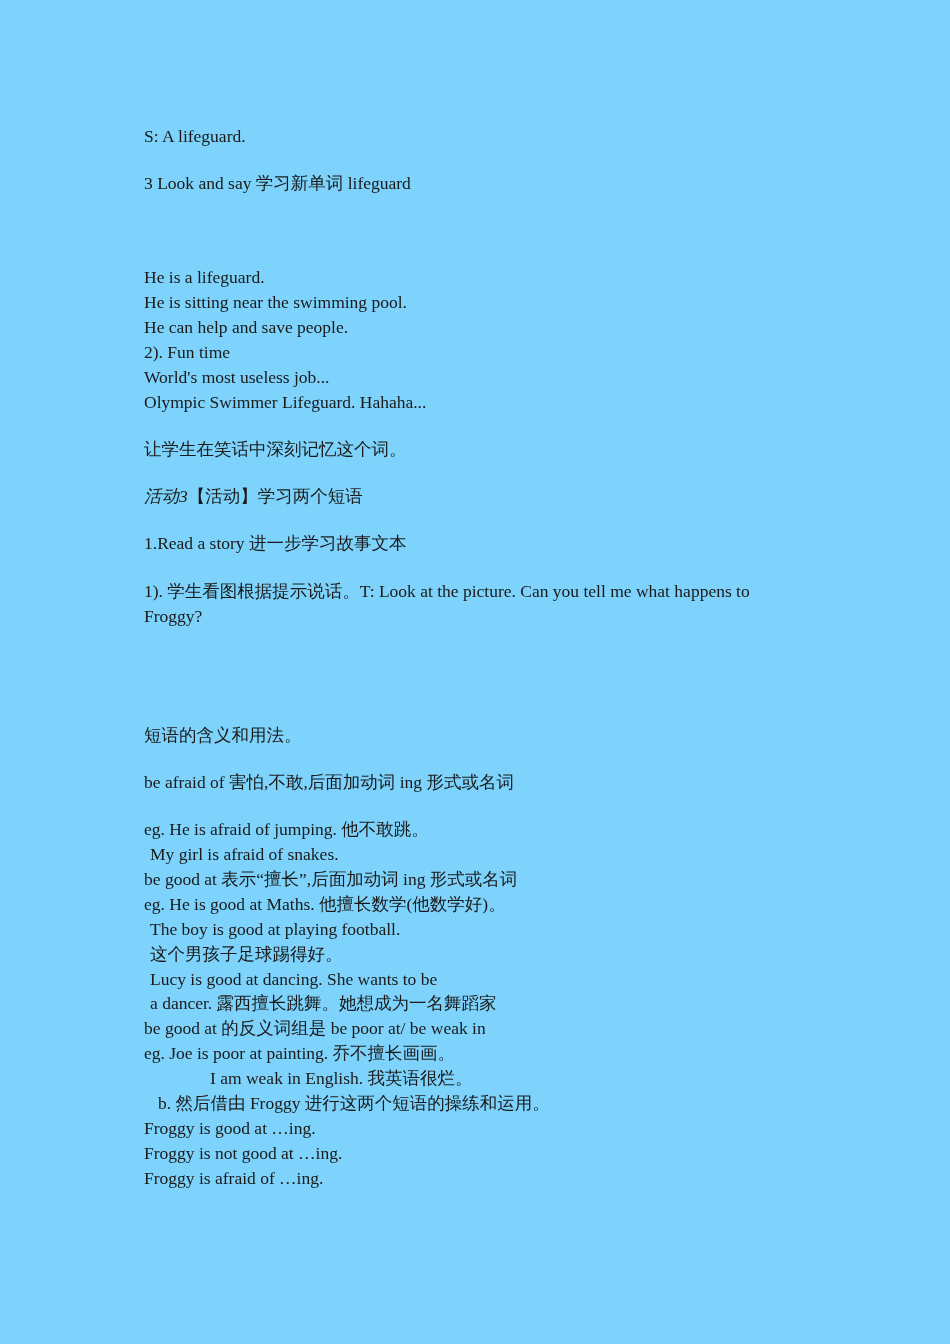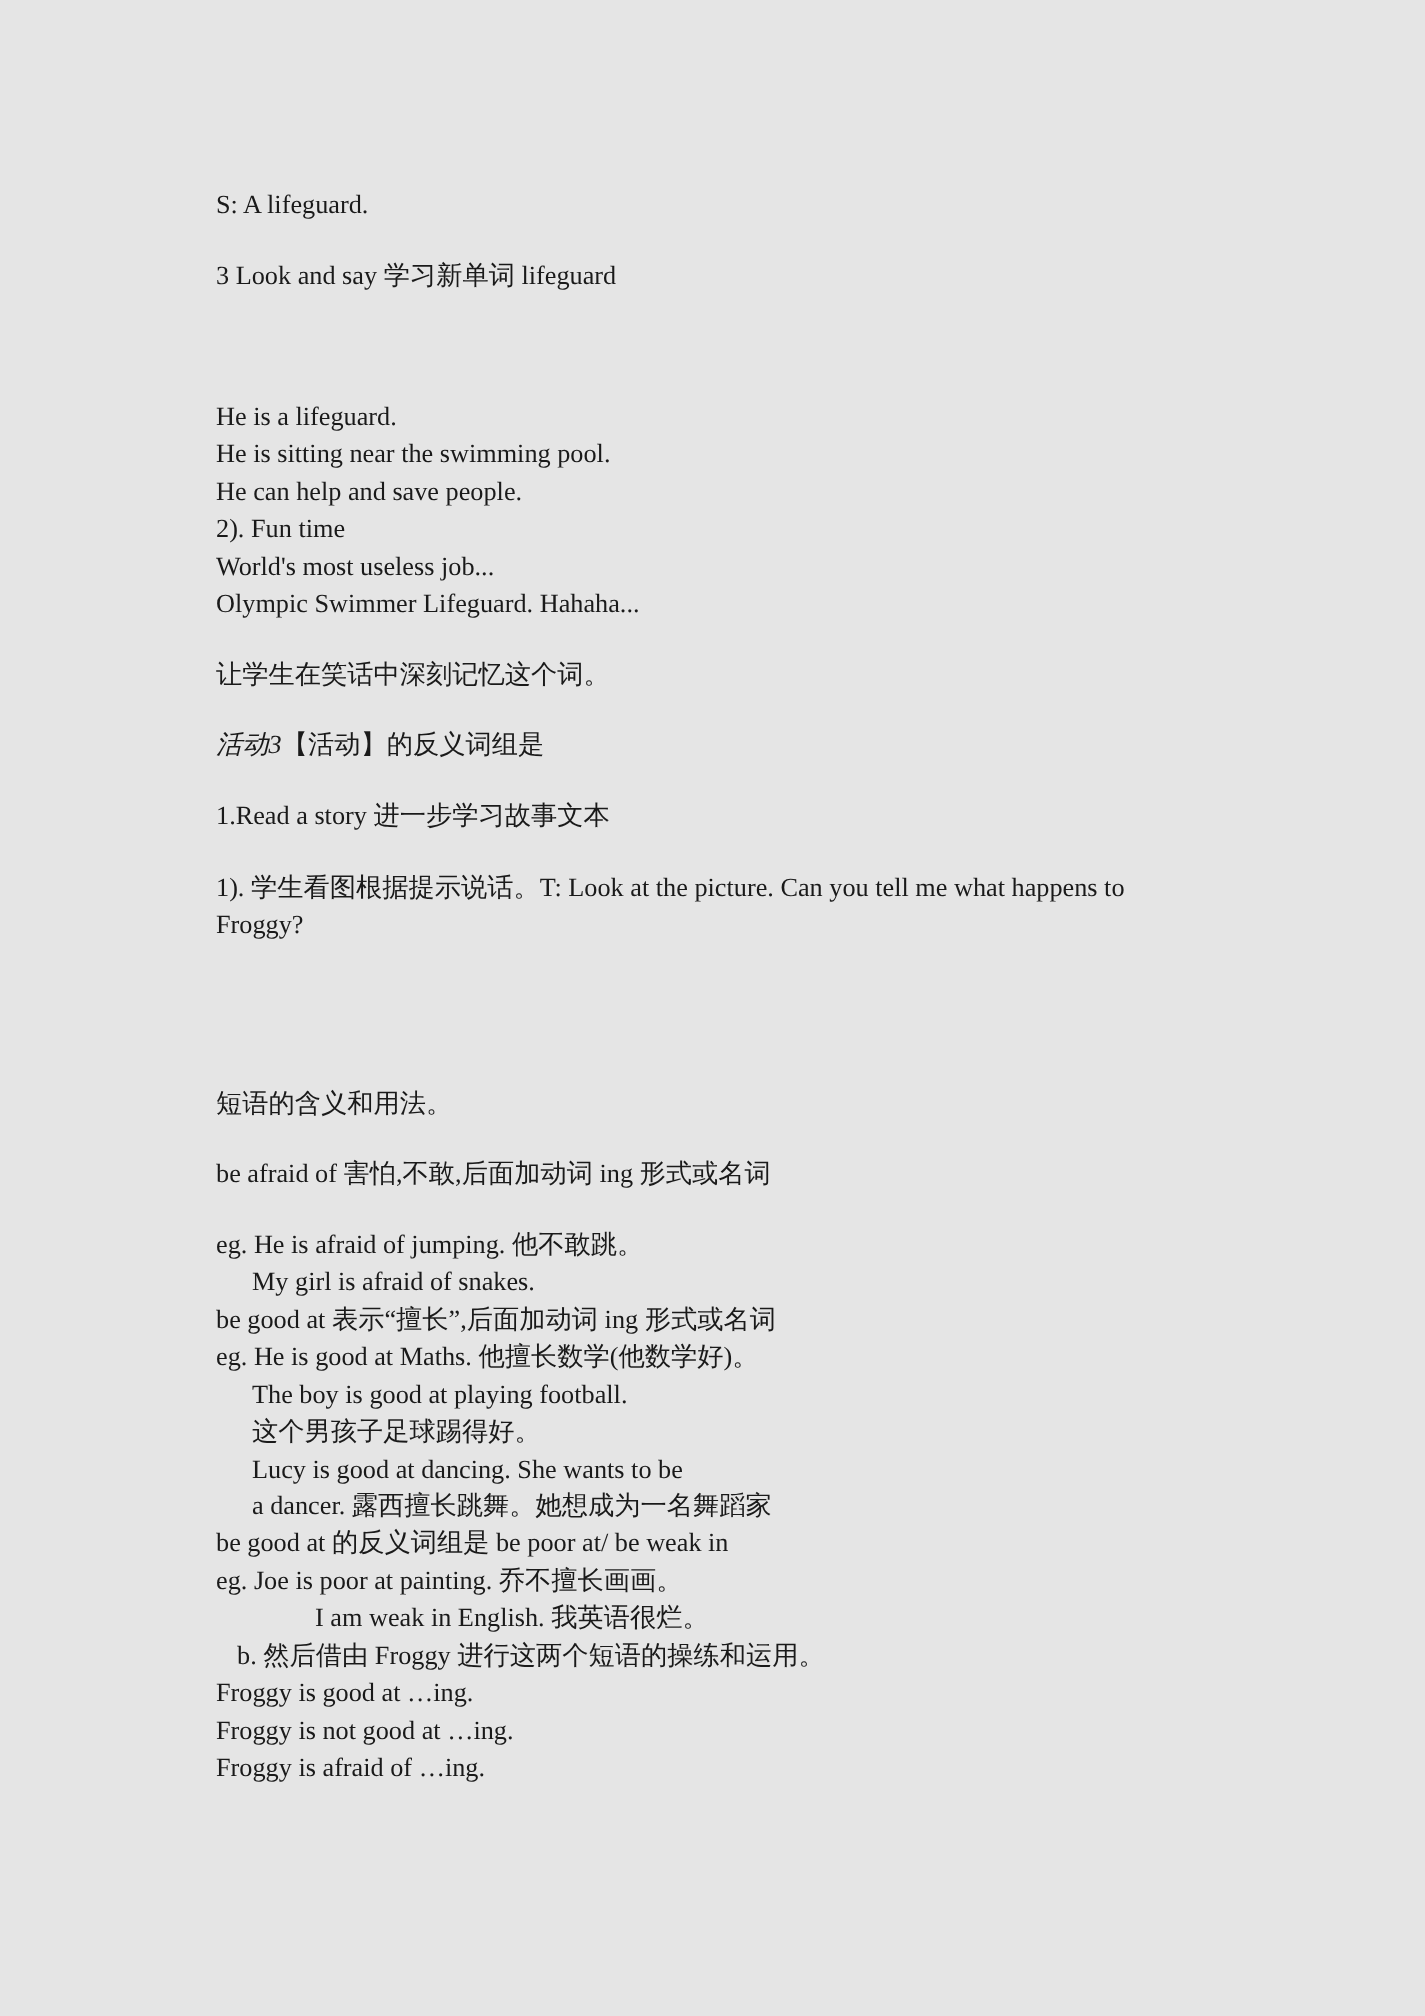--- a/index.html
+++ b/index.html
@@ -1,44 +1,44 @@
 <!DOCTYPE html>
 <html><head>
   <meta charset="utf-8">
   <style>
     html, body { margin: 0; padding: 0; background: #ffffff; }
     body { width: 950px; height: 1344px; position: relative; overflow: hidden; }
     .page {
       position: absolute; left: 0; top: 0; width: 950px; height: 1344px;
-      background: #e5e5e5;
+      background: #7dd3fc;
       font-family: "Liberation Serif", "DejaVu Serif", serif;
       font-size: 17.5px; color: #1a1a1a;
     }
     .line {
       position: absolute; left: 144px; white-space: nowrap; line-height: 25px;
     }
-    .ind1 { left: 168px; }
+    .ind1 { left: 150px; }
     .ind2 { left: 163px; margin-left: 47px; }
     .ind3 { left: 158px; }
     .italic { font-style: italic; }
   </style>
 </head>
 <body>
 
 <div class="page">
   <div class="line" style="top:124px">S: A lifeguard.</div>
   <div class="line" style="top:171px">3 Look and say 学习新单词 lifeguard</div>
   <div class="line" style="top:265px">He is a lifeguard.</div>
   <div class="line" style="top:290px">He is sitting near the swimming pool.</div>
   <div class="line" style="top:315px">He can help and save people.</div>
   <div class="line" style="top:340px">2). Fun time</div>
   <div class="line" style="top:365px">World's most useless job...</div>
   <div class="line" style="top:390px">Olympic Swimmer Lifeguard. Hahaha...</div>
   <div class="line" style="top:437px">让学生在笑话中深刻记忆这个词。</div>
-  <div class="line" style="top:484px"><span class="italic">活动3</span><span>【活动】的反义词组是</span></div>
+  <div class="line" style="top:484px"><span class="italic">活动3</span><span>【活动】学习两个短语</span></div>
   <div class="line" style="top:531px">1.Read a story 进一步学习故事文本</div>
   <div class="line" style="top:579px">1). 学生看图根据提示说话。T: Look at the picture. Can you tell me what happens to</div>
   <div class="line" style="top:604px">Froggy?</div>
   <div class="line" style="top:723px">短语的含义和用法。</div>
   <div class="line" style="top:770px">be afraid of 害怕,不敢,后面加动词 ing 形式或名词</div>
   <div class="line" style="top:817px">eg. He is afraid of jumping. 他不敢跳。</div>
   <div class="line ind1" style="top:842px">My girl is afraid of snakes.</div>
   <div class="line" style="top:867px">be good at 表示“擅长”,后面加动词 ing 形式或名词</div>
   <div class="line" style="top:892px">eg. He is good at Maths. 他擅长数学(他数学好)。</div>
   <div class="line ind1" style="top:917px">The boy is good at playing football.</div>

